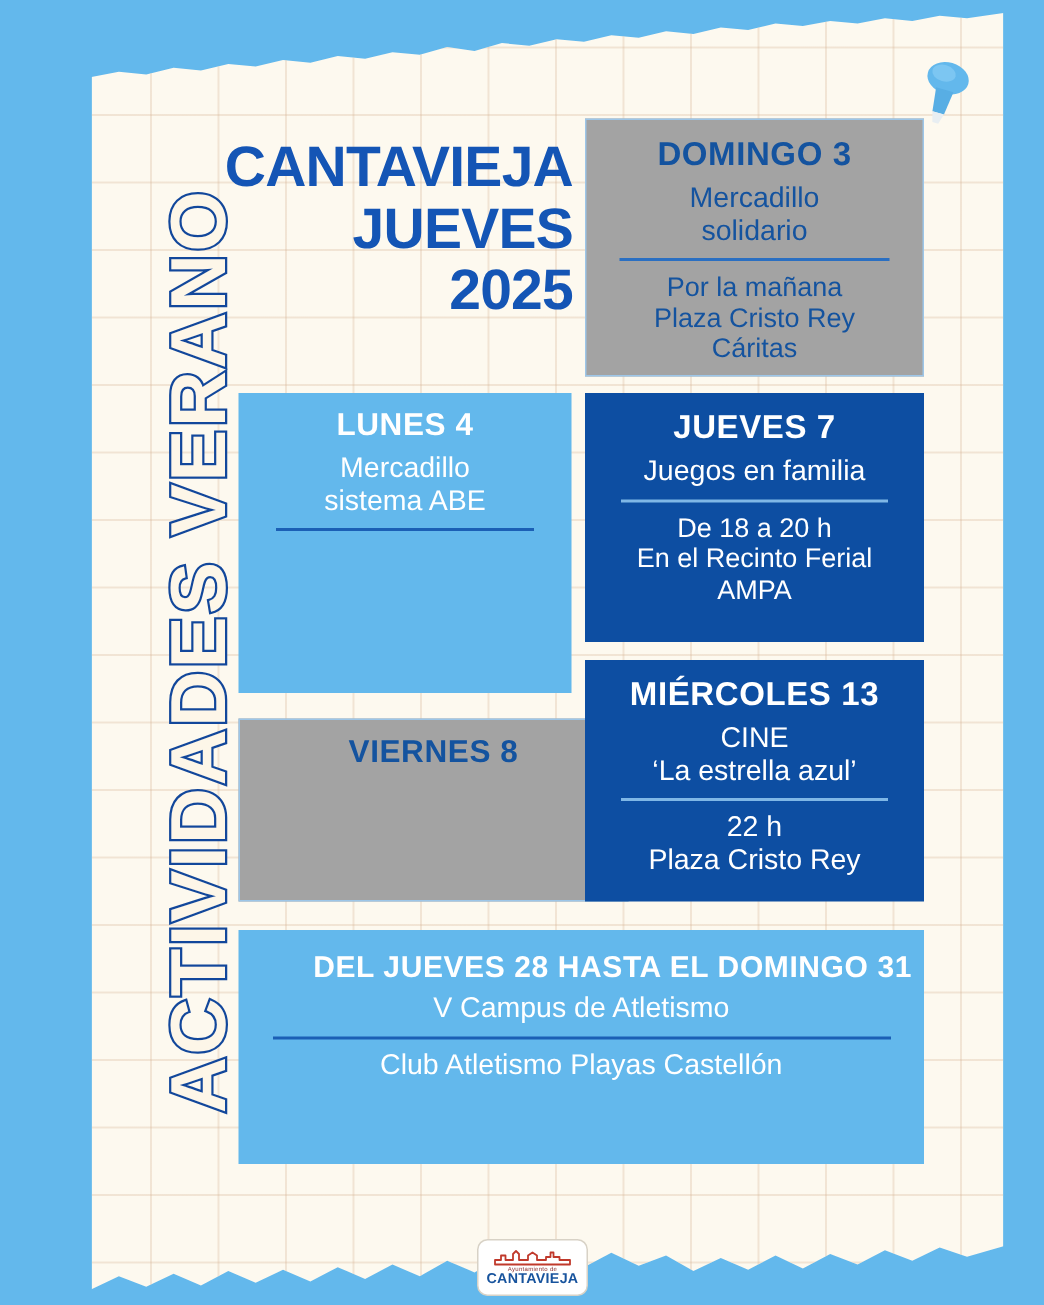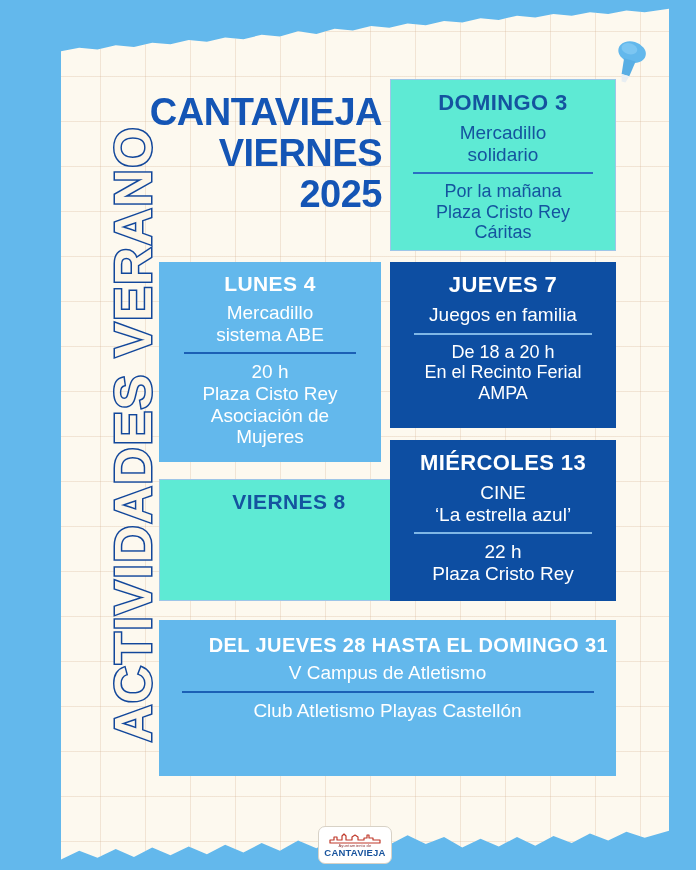--- a/index.html
+++ b/index.html
@@ -136,21 +136,21 @@
     line-height: 1.14;
   }
   .rule {
     height: 2px;
     margin: 7px auto 7px;
     border: 0;
   }
 
   
   .card-white {
-    background: #5eead4;
+    background: #a3a3a3;
     border: 1.5px solid #9dc6e8;
     color: #14539f;
   }
   .card-white .rule { background: #2a6fc2; }
 
   
   .card-light {
     background: #63b8ec;
     color: #ffffff;
   }
@@ -248,21 +248,21 @@
     <g transform="rotate(16 24 25)">
       <ellipse cx="23" cy="14" rx="14" ry="10.5" fill="#63b8ec"></ellipse>
       <ellipse cx="19.5" cy="11.5" rx="8" ry="5.5" fill="#7cc6f2"></ellipse>
       <path d="M17 22 L29 22 L27 38 L19 38 Z" fill="#58aee4"></path>
       <path d="M19 38 L27 38 L25 45 L21 45 Z" fill="#e8eef2"></path>
     </g>
   </svg>
 
   <div class="main-title">
     <span class="l1">CANTAVIEJA</span>
-    <span class="l2">VIERNES</span>
+    <span class="l2">JUEVES</span>
     <span class="l3">2025</span>
   </div>
 
   <div class="card card-white" id="card-domingo">
     <div class="day">DOMINGO 3</div>
     <div class="body-group">
       <p class="body-line">Mercadillo</p>
       <p class="body-line">solidario</p>
     </div>
     <hr class="rule">
@@ -273,26 +273,20 @@
     </div>
   </div>
 
   <div class="card card-light" id="card-lunes">
     <div class="day">LUNES 4</div>
     <div class="body-group">
       <p class="body-line">Mercadillo</p>
       <p class="body-line">sistema ABE</p>
     </div>
     <hr class="rule">
-    <div class="detail-group">
-      <p class="detail-line">20 h</p>
-      <p class="detail-line">Plaza Cisto Rey</p>
-      <p class="detail-line">Asociación de</p>
-      <p class="detail-line">Mujeres</p>
-    </div>
   </div>
 
   <div class="card card-dark" id="card-jueves">
     <div class="day">JUEVES 7</div>
     <div class="body-group">
       <p class="body-line">Juegos en familia</p>
     </div>
     <hr class="rule">
     <div class="detail-group">
       <p class="detail-line">De 18 a 20 h</p>

